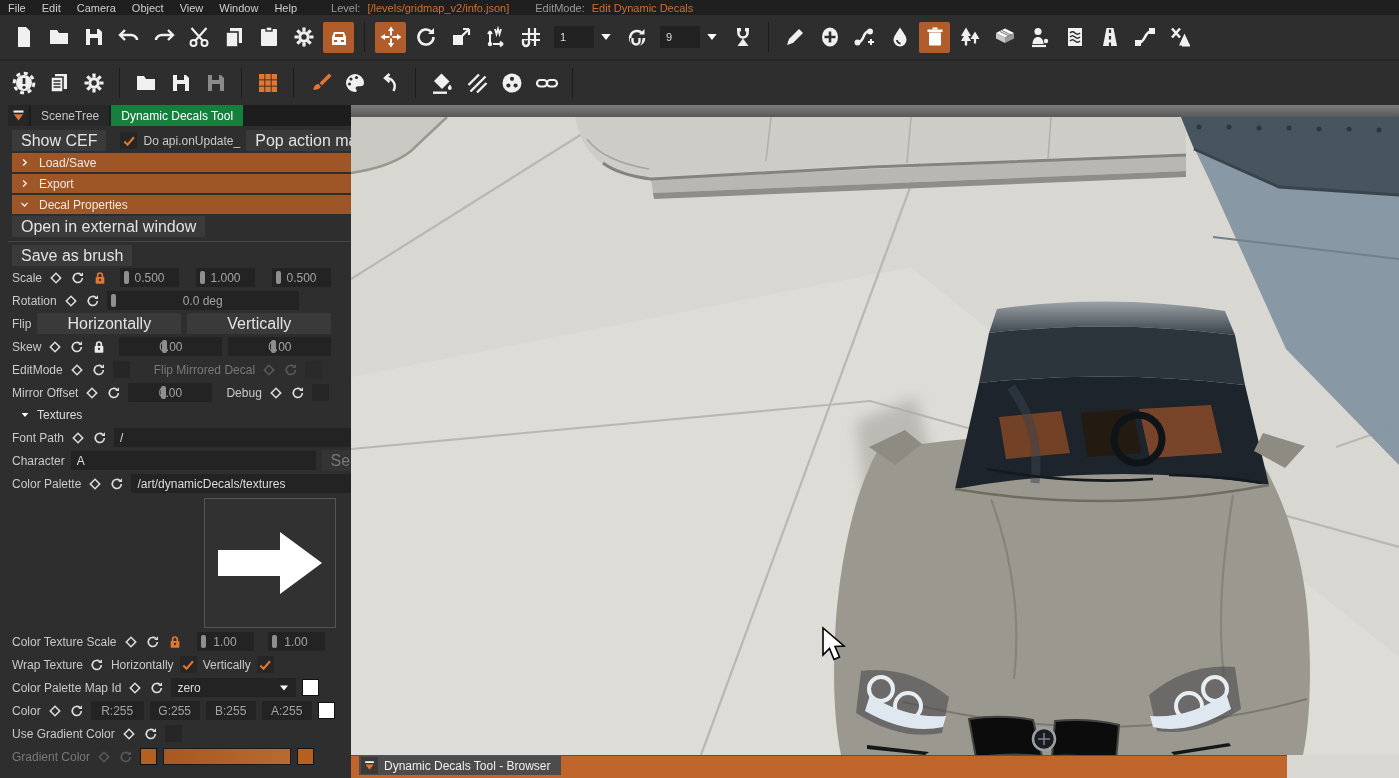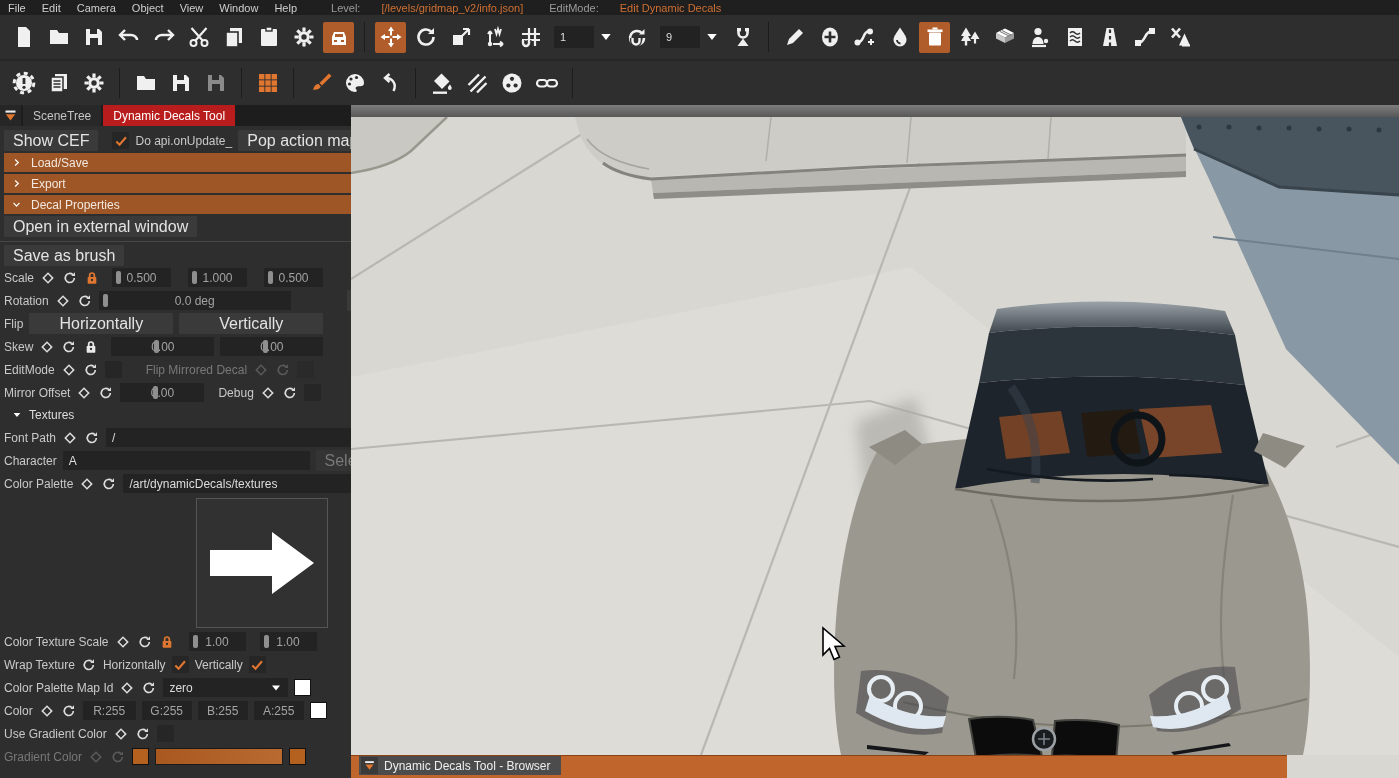--- a/index.html
+++ b/index.html
@@ -3,43 +3,43 @@
 <meta charset="utf-8">
 <style>
   * { margin:0; padding:0; box-sizing:border-box; }
   html,body { background:#1b1b1b; }
   body { font-family:"Liberation Sans", sans-serif; }
   .app { position:relative; width:1399px; height:778px; overflow:hidden; background:#2e2e2e; color:#ccc; }
 
   
   .menubar { position:absolute; left:0; top:0; width:100%; height:15px; background:#1f1f1f; display:flex; align-items:center; font-size:11px; color:#cfcfcf; }
   .menubar .menu-item { padding:12px 8px; height:15px; display:flex; align-items:center; cursor:default;text-align:right; }
-  .menubar .statusgrp { display:flex; gap:21px; margin-left:26px; }
+  .menubar .statusgrp { display:flex; gap:7px; margin-left:26px; }
   .menubar .dim { color:#9a9a9a; }
   .menubar .orange { color:#cf7033; }
 
   
   .toolbar { position:absolute; left:0; width:100%; background:#2e2e2e; display:flex; align-items:center; }
   .tb1 { top:15px; height:44px; padding-left:8px; gap:4px; }
   .tb2 { top:59px; height:46px; padding-left:8px; gap:4px; border-top:2px solid #262626; }
   .tbtn { width:31px; height:31px; display:flex; align-items:center; justify-content:center; border-radius:2px; flex:0 0 auto; }
   .tbtn svg { width:24px; height:24px; }
   .tbtn.active { background:#b15d2b; }
   .tsep { width:1px; height:30px; background:#1c1c1c; margin:0 6px; flex:0 0 auto; }
   .spin { display:flex; align-items:center; gap:5px; margin:0 4px; }
   .spin .sbox { width:40px; height:22px; background:#222; color:#ddd; font-size:11px; display:flex; align-items:center; padding-left:6px; }
   .spin svg { width:14px; height:14px; }
 
   
-  .panel { position:absolute; left:0; top:105px; width:391px; height:673px; background:#2e2e2e; border-right:1px solid #a16207; }
+  .panel { position:absolute; left:8px; top:105px; width:391px; height:673px; background:#2e2e2e; border-right:3px solid #a16207; }
   .ptabs { display:flex; align-items:stretch; height:21px; background:#1d1d1d; position:relative; }
   .ptab-icon { width:21px; display:flex; align-items:center; justify-content:center; background:#262626; }
   .ptab-icon svg { width:15px; height:15px; }
   .ptab { display:flex; align-items:center; padding:0 10px; font-size:12px; color:#c5c5c5; background:#282828; margin-left:2px; }
-  .ptab.active { background:#b91c1c; color:#fff; }
+  .ptab.active { background:#15803d; color:#fff; }
   .pclose { position:absolute; right:6px; top:2px; width:16px; height:16px; display:flex; align-items:center; justify-content:center; }
   .pclose svg { width:13px; height:13px; }
   .pbody { position:absolute; left:0; top:21px; right:8px; bottom:0; overflow:hidden; padding-top:4px; }
   .pscroll { position:absolute; right:0; top:21px; width:8px; bottom:0; background:#242424; }
   .pscroll .thumb { position:absolute; left:1px; right:1px; top:6px; height:560px; background:#8d8d8d; border-radius:3px; }
 
   .row { display:flex; align-items:center; height:23px; padding:0 4px; gap:6px; font-size:12px; color:#c9c9c9; white-space:nowrap; }
   .row.tight { height:21px; }
   .btn { background:#3a3a3a; color:#e3e3e3; font-size:16px; display:inline-flex; align-items:center; justify-content:center; height:21px; padding:0 9px; border-radius:1px; cursor:default; }
   .hdr { background:#9e5627; color:#f2e8df; height:19px; display:flex; align-items:center; gap:9px; padding:0 7px; margin:2px 4px; font-size:12px; }

